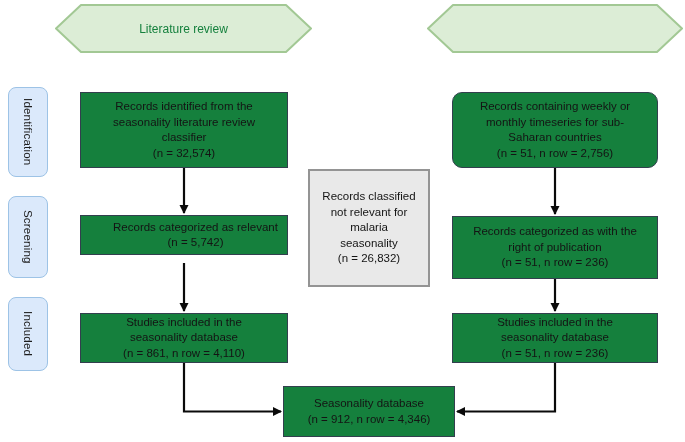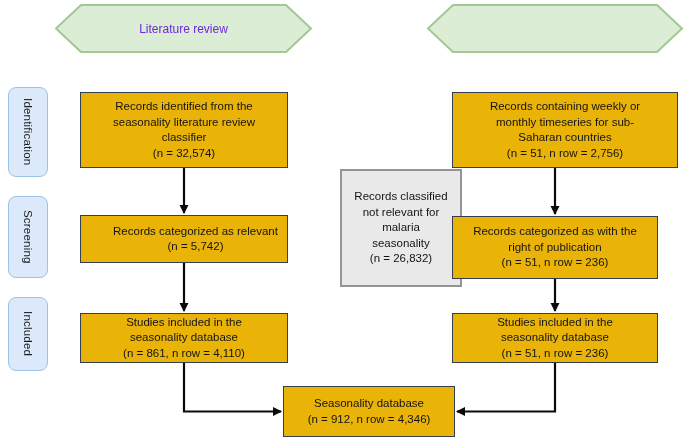--- a/index.html
+++ b/index.html
@@ -11,46 +11,45 @@
     color:#141414;
     overflow:hidden;
   }
   svg.overlay{position:absolute;left:0;top:0;width:685px;height:442px;}
   .hex{fill:var(--hexagon-fill,#dcedd6);stroke:var(--hexagon-border,#a2c894);stroke-width:2;stroke-linejoin:round;}
   .arrow{stroke:var(--arrow,#0a0a0a);stroke-width:2.2;fill:none;}
   #ah path{fill:var(--arrow,#0a0a0a);}
 
   .hex-label{
     position:absolute;display:flex;align-items:center;justify-content:center;
-    font-size:12px;color:#6d28d9;text-align:center;
+    font-size:12px;color:#15803d;text-align:center;
   }
   .stage{
     position:absolute;display:flex;align-items:center;justify-content:center;
     background:var(--stage-fill,#dbe9fb);
     border:1.5px solid var(--stage-border,#9dc3e6);
     border-radius:8px;
     box-sizing:border-box;
   }
   .stage span{
     writing-mode:vertical-rl;
     font-size:11.5px;color:#1c1c1c;letter-spacing:0.2px;
   }
   .node{
     position:absolute;display:flex;align-items:center;justify-content:center;
-    background:#eab308;
+    background:#15803d;
     border:1.5px solid var(--box-border,#333f4e);
     box-sizing:border-box;
     font-size:11.5px;line-height:15.5px;text-align:center;
     white-space:pre-line;
     padding:2px 4px;
   }
   .node.excluded{
     background:var(--excluded-fill,#e9e9e9);
     border:2.5px solid var(--excluded-border,#949494);
-    margin-left:32px;
   }
 </style>
 </head>
 <body>
 
 <div class="canvas">
 
   <svg class="overlay" viewBox="0 0 685 442">
     <defs>
       <marker id="ah" markerUnits="userSpaceOnUse" markerWidth="12" markerHeight="12" refX="8" refY="4.5" orient="auto">
@@ -77,26 +76,26 @@
     <span>Screening</span>
   </div>
   <div class="stage" style="left:8px;top:297px;width:40px;height:74px;">
     <span>Included</span>
   </div>
 
   <div class="node" style="left:80px;top:92px;width:208px;height:76px;">Records identified from the
 seasonality literature review
 classifier
 (n = 32,574)</div>
-  <div class="node" style="left:452px;top:92px;width:226px;height:76px;">Records containing weekly or
+  <div class="node" style="left:452px;top:92px;width:206px;height:76px;border-radius:10px;">Records containing weekly or
 monthly timeseries for sub-
 Saharan countries
 (n = 51, n row = 2,756)</div>
 
-  <div class="node" style="left:80px;top:215px;width:208px;height:48px;padding-left:27px;">Records categorized as relevant
+  <div class="node" style="left:80px;top:215px;width:208px;height:40px;padding-left:27px;">Records categorized as relevant
 (n = 5,742)</div>
   <div class="node excluded" style="left:308px;top:169px;width:122px;height:118px;">Records classified
 not relevant for
 malaria
 seasonality
 (n = 26,832)</div>
   <div class="node" style="left:452px;top:216px;width:206px;height:63px;">Records categorized as with the
 right of publication
 (n = 51, n row = 236)</div>
 

